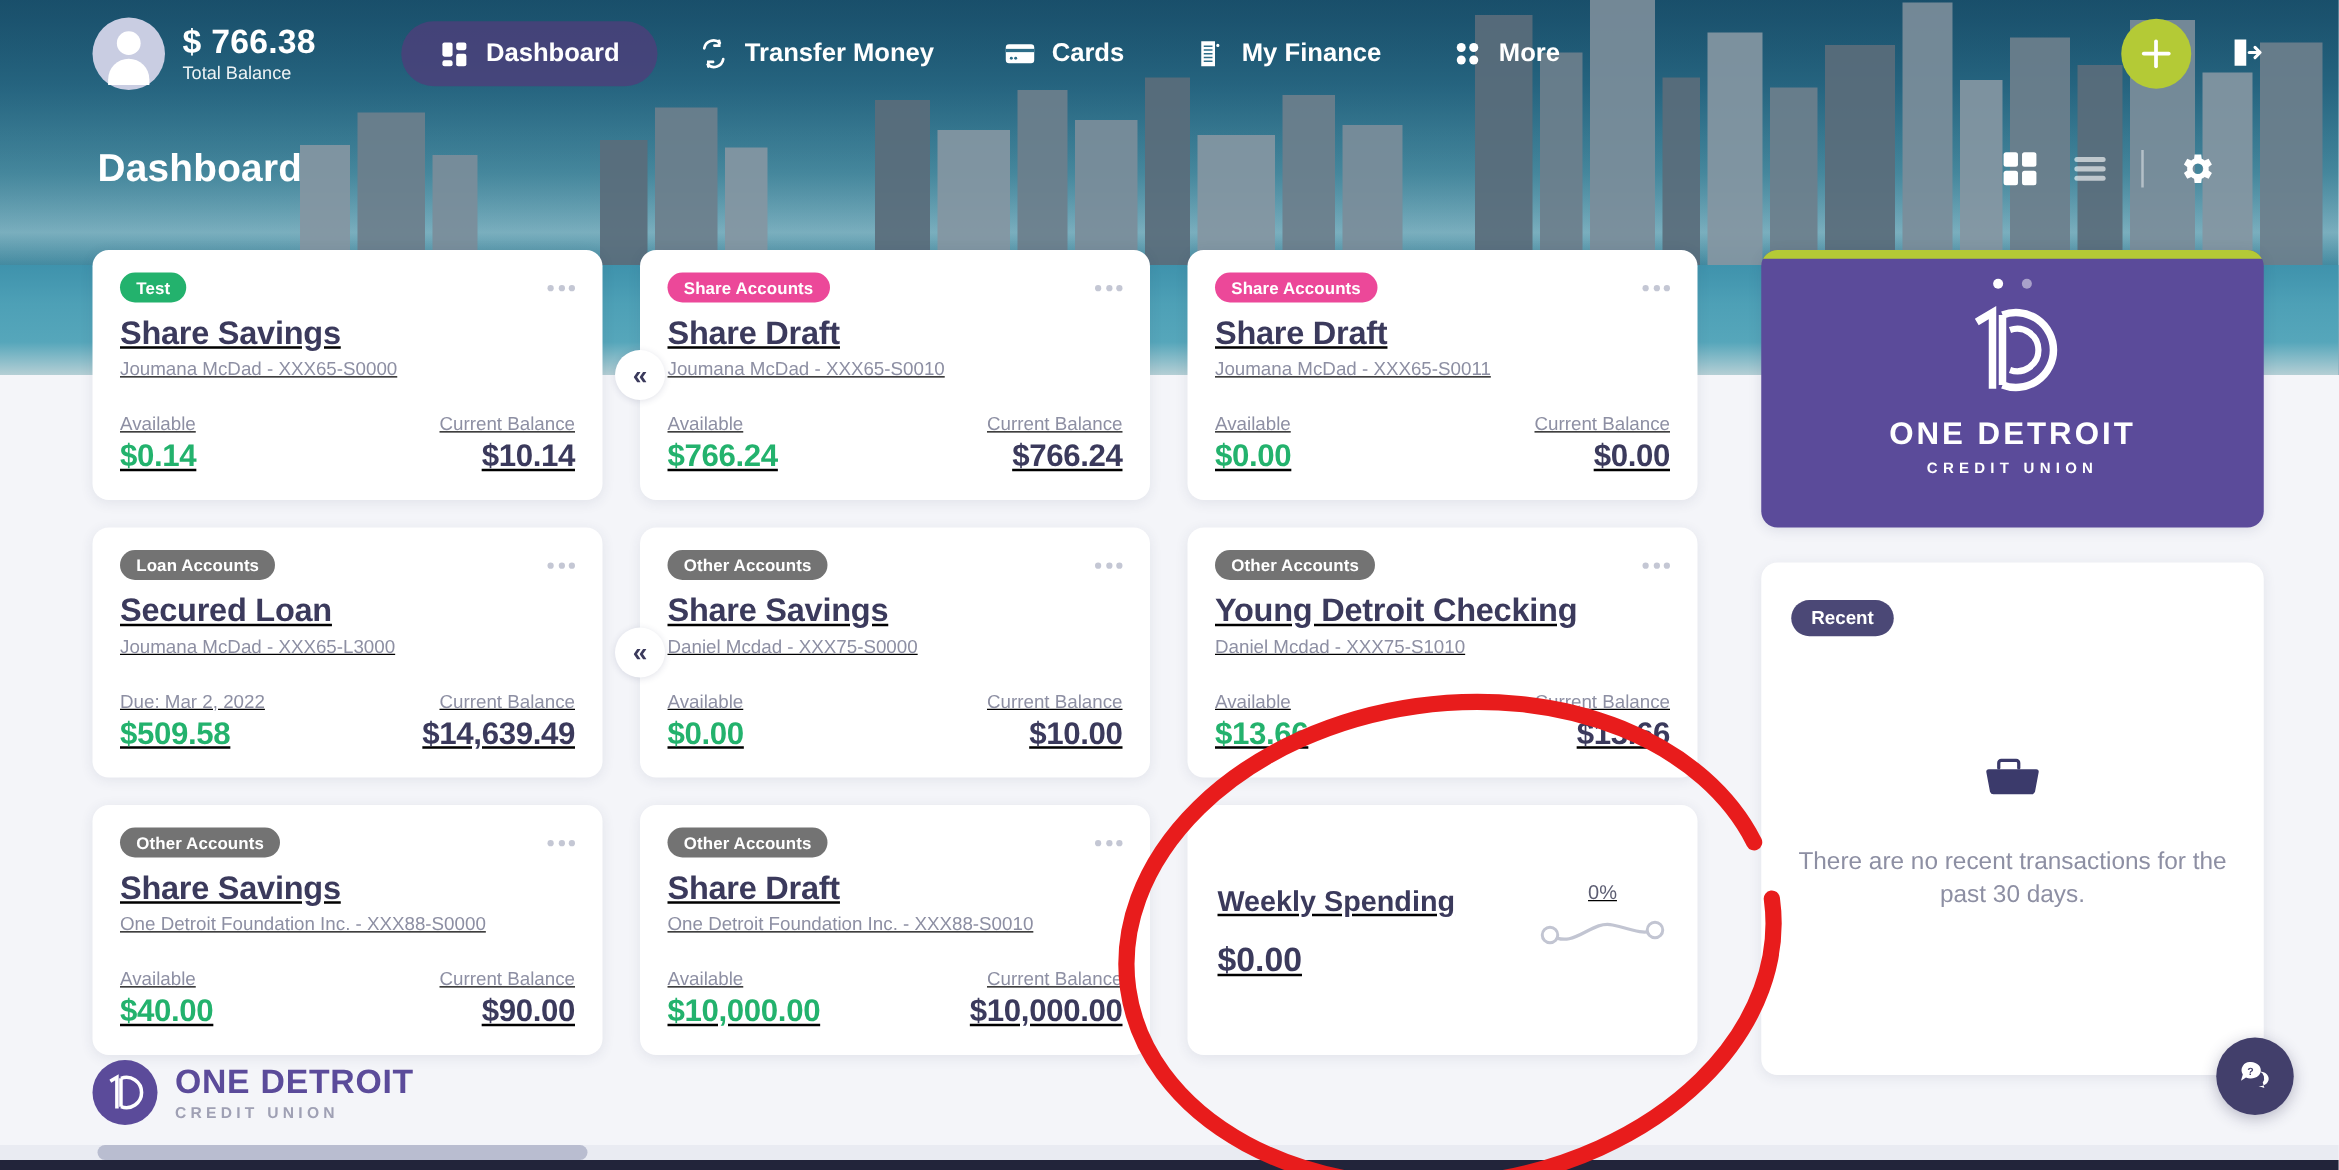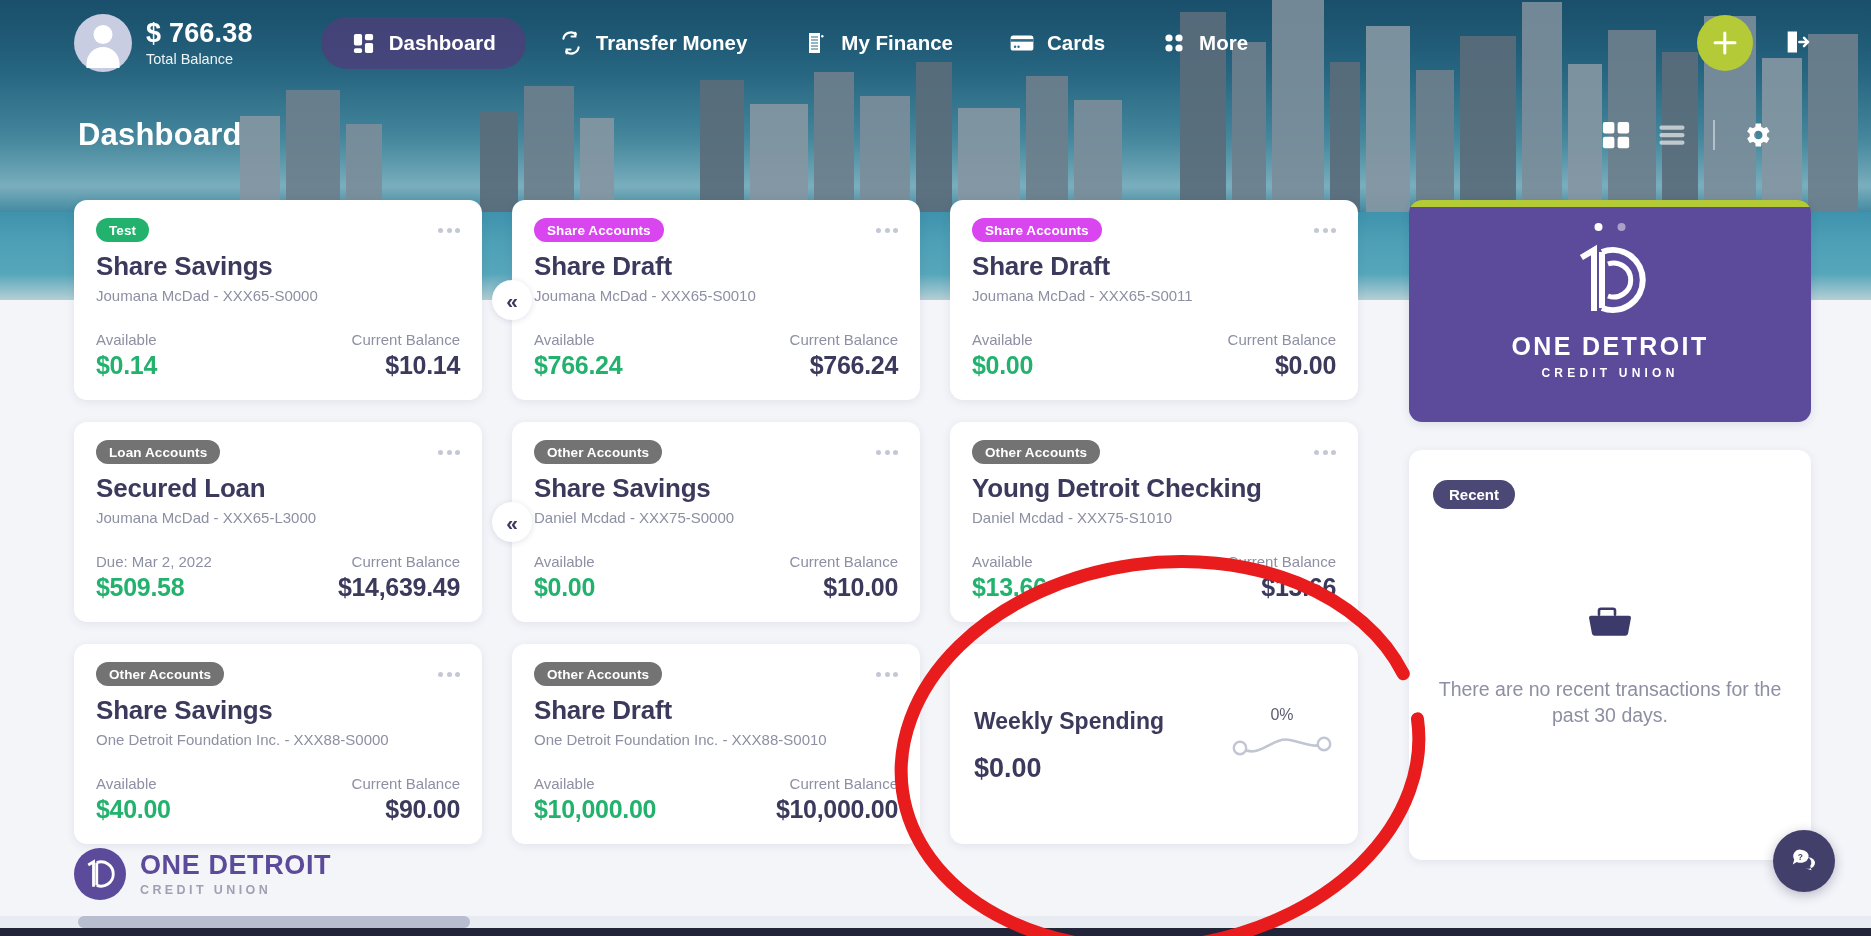--- a/index.html
+++ b/index.html
@@ -83,34 +83,34 @@
   .page-title { color: #fff; font-size: 31px; font-weight: 700; letter-spacing: .2px; }
   .viewtools { margin-left: auto; display: flex; align-items: center; gap: 26px; padding-right: 20px; }
   .vtool { cursor: pointer; display: flex; align-items: center; }
   .vdivider { width: 2px; height: 30px; background: rgba(255,255,255,.45); }
 
   
   .content {
     position: absolute; left: 0; top: 200px; width: 1871px; height: 660px;
     padding: 0 70px 0 74px; display: flex; gap: 30px; z-index: 20;
   }
-  .grid-col { flex: 0 0 1305px; display: flex; flex-direction: column; gap: 22px; }
+  .grid-col { flex: 0 0 1305px; display: flex; flex-direction: column; gap: 22px; text-decoration: underline; }
   .grid-row { display: flex; gap: 30px; }
 
   .acct-card {
     position: relative; flex: 0 0 408px; background: #fff; border-radius: 13px;
     padding: 18px 22px 20px 22px; box-shadow: 0 2px 10px rgba(40,50,90,.09);
     min-height: 182px; cursor: pointer;
   }
   .badge {
     display: inline-block; padding: 4.5px 13px; border-radius: 13px;
     font-size: 13.5px; font-weight: 700; color: #fff; letter-spacing: .1px;
   }
   .badge.test { background: #23b26d; }
-  .badge.share { background: #d946ef; }
+  .badge.share { background: #ec4899; }
   .badge.loan { background: #737373; }
   .badge.other { background: #737373; }
   .dots-btn {
     position: absolute; right: 20px; top: 22px; background: none; border: none;
     cursor: pointer; display: flex; gap: 3.4px; align-items: center; padding: 6px 2px;
   }
   .dots-btn i { width: 5px; height: 5px; border-radius: 50%; background: #c4c7d4; display: block; }
   .acct-name { margin-top: 9px; font-size: 26px; font-weight: 700; color: #3b3a5c; letter-spacing: -.2px; }
   .acct-sub { margin-top: 5px; font-size: 15px; color: #8d8fa3; }
   .bal-row { margin-top: 27px; display: flex; justify-content: space-between; align-items: center; }
@@ -260,40 +260,40 @@
               <path d="M5 8a7 7 0 0 1 11.5-4"></path>
               <path d="M19 16a7 7 0 0 1-11.5 4"></path>
               <path d="M16 2.5V6h-3.5"></path>
               <path d="M8 21.5V18h3.5"></path>
             </svg>
         </span>
         <span>Transfer Money</span>
       </div>
       <div class="navitem">
         <span class="ico">
+          <svg width="26" height="26" viewBox="0 0 24 24">
+              <rect x="1.5" y="5" width="21" height="14" rx="2.4" fill="#fff"></rect>
+              <rect x="1.5" y="8.4" width="21" height="2.4" fill="#2d6d88"></rect>
+              <circle cx="5.6" cy="15.4" r="1.1" fill="#2d6d88"></circle>
+              <circle cx="8.8" cy="15.4" r="1.1" fill="#2d6d88"></circle>
+            </svg>
+        </span>
+        <span>Cards</span>
+      </div>
+      <div class="navitem">
+        <span class="ico">
           <svg width="24" height="24" viewBox="0 0 24 24">
               <path d="M5 2h11v20H5z" fill="#fff"></path>
               <rect x="17" y="4" width="2.5" height="2.5" rx="1.2" fill="#fff"></rect>
               <g stroke="#2d6d88" stroke-width="1.2">
                 <path d="M7 6h7M7 9h7M7 12h7M7 15h7M7 18h7"></path>
               </g>
             </svg>
         </span>
         <span>My Finance</span>
-      </div>
-      <div class="navitem">
-        <span class="ico">
-          <svg width="26" height="26" viewBox="0 0 24 24">
-              <rect x="1.5" y="5" width="21" height="14" rx="2.4" fill="#fff"></rect>
-              <rect x="1.5" y="8.4" width="21" height="2.4" fill="#2d6d88"></rect>
-              <circle cx="5.6" cy="15.4" r="1.1" fill="#2d6d88"></circle>
-              <circle cx="8.8" cy="15.4" r="1.1" fill="#2d6d88"></circle>
-            </svg>
-        </span>
-        <span>Cards</span>
       </div>
       <div class="navitem">
         <span class="ico">
           <svg width="24" height="24" viewBox="0 0 24 24">
               <circle cx="7" cy="7" r="3.6" fill="#fff"></circle>
               <circle cx="17" cy="7" r="3.6" fill="#fff"></circle>
               <circle cx="7" cy="17" r="3.6" fill="#fff"></circle>
               <circle cx="17" cy="17" r="3.6" fill="#fff"></circle>
             </svg>
         </span>

